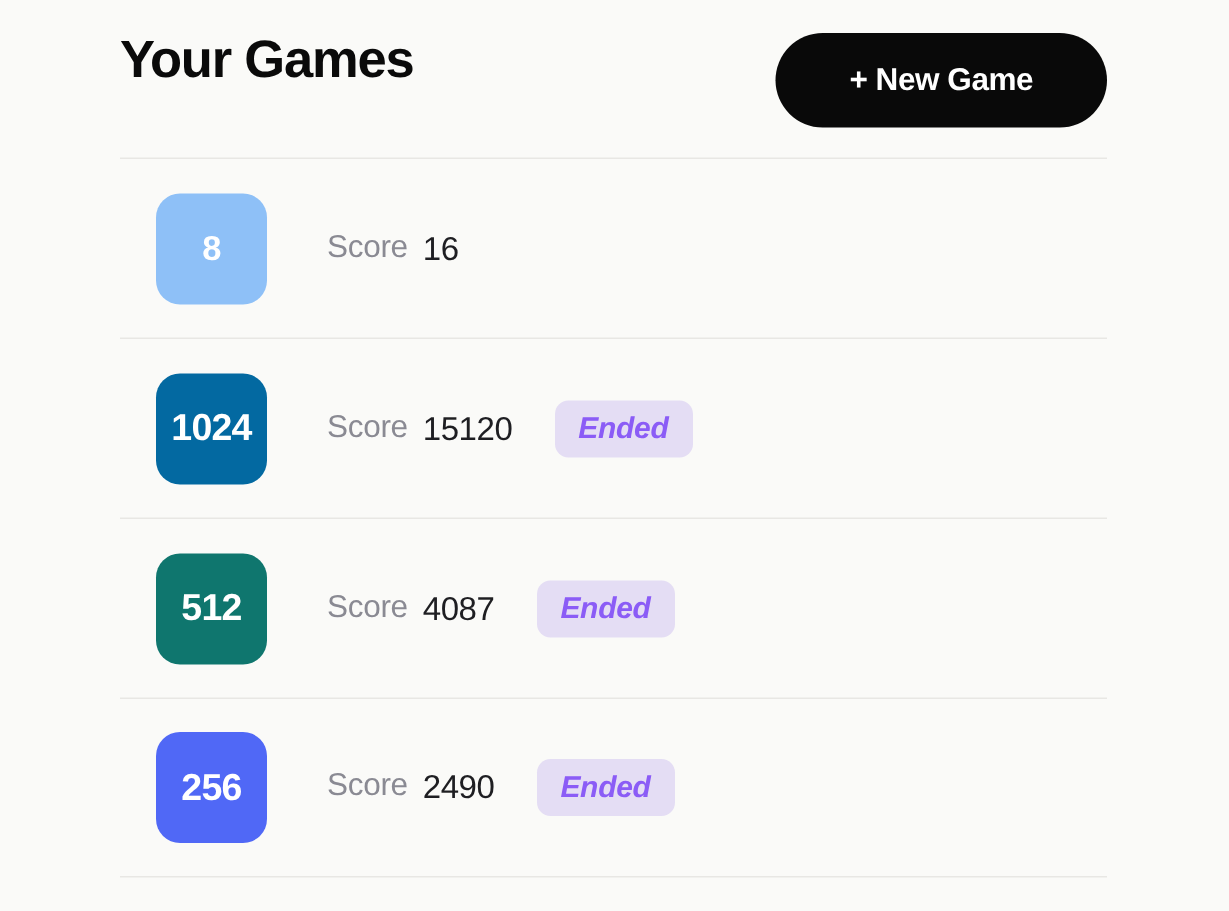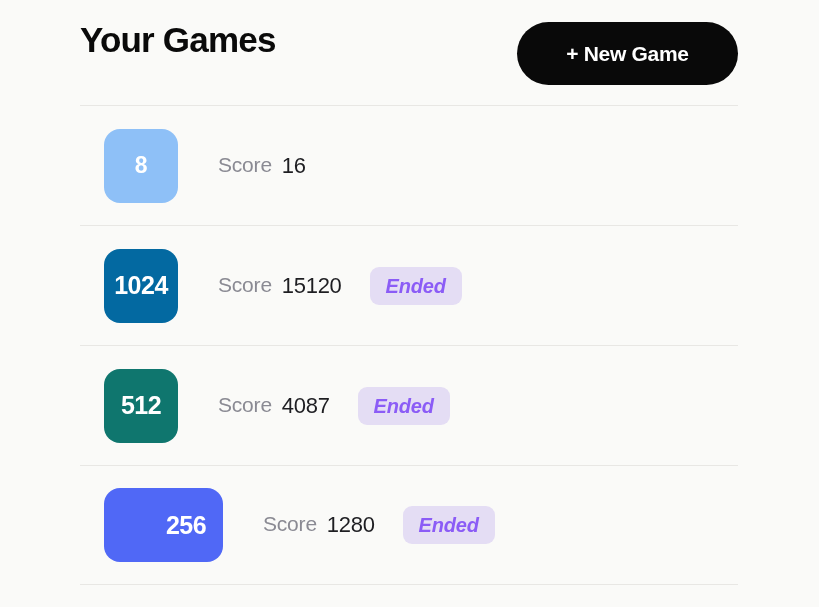--- a/index.html
+++ b/index.html
@@ -173,22 +173,22 @@
     <div class="game-row">
       <div class="tile" style="background: #0f766e;">512</div>
       <div class="score-group">
         <span class="score-label">Score</span>
         <span class="score-value">4087</span>
       </div>
       <span class="status-badge">Ended</span>
     </div>
 
     <div class="game-row">
-      <div class="tile" style="background: rgb(80, 104, 246); padding-left: 45px;">256</div>
+      <div class="tile" style="background: rgb(80, 104, 246);">256</div>
       <div class="score-group">
         <span class="score-label">Score</span>
-        <span class="score-value">1280</span>
+        <span class="score-value">2490</span>
       </div>
       <span class="status-badge">Ended</span>
     </div>
 
   </div>
 </div>
 
 </body></html>

